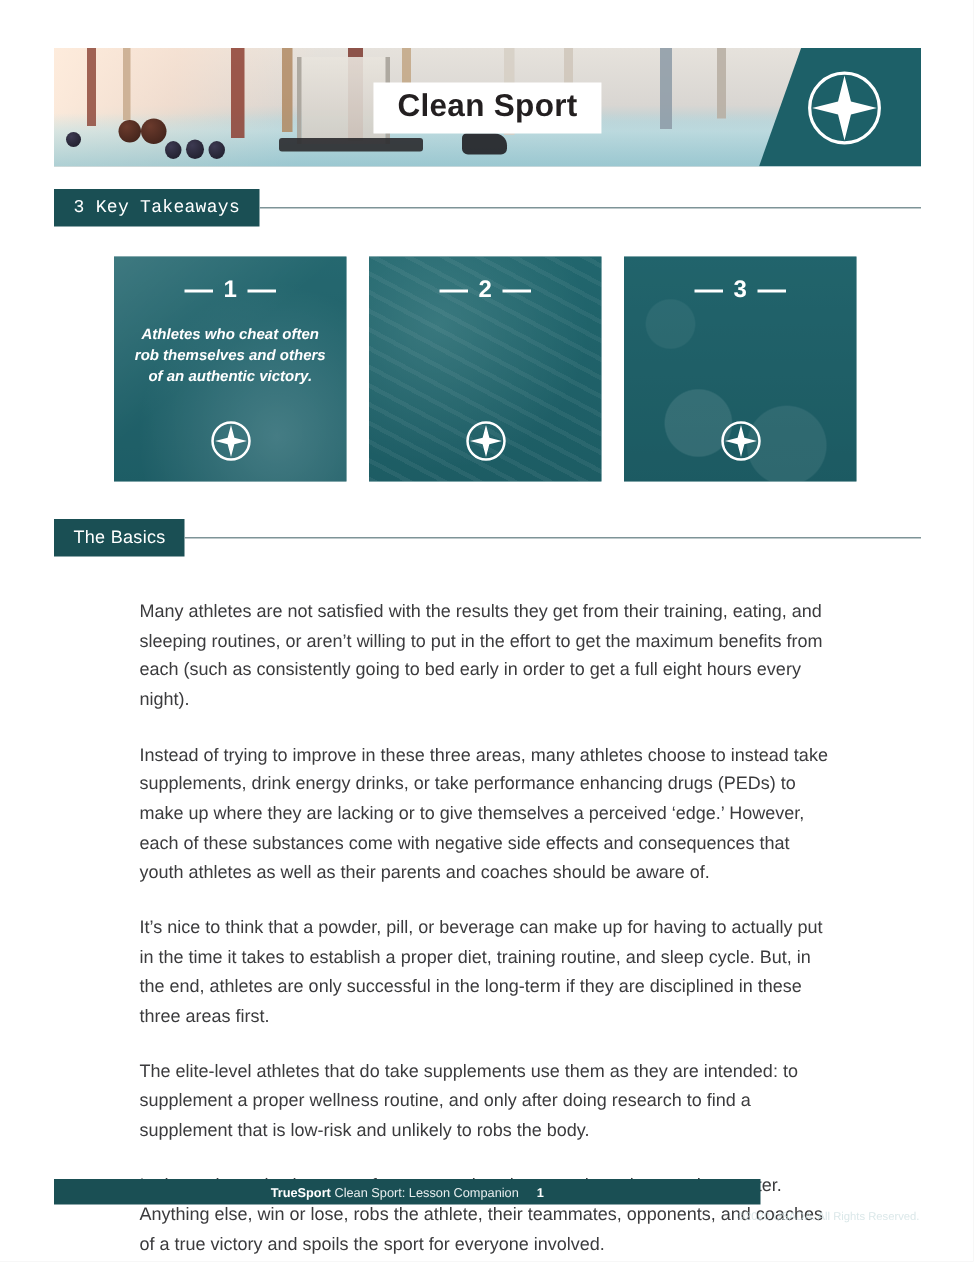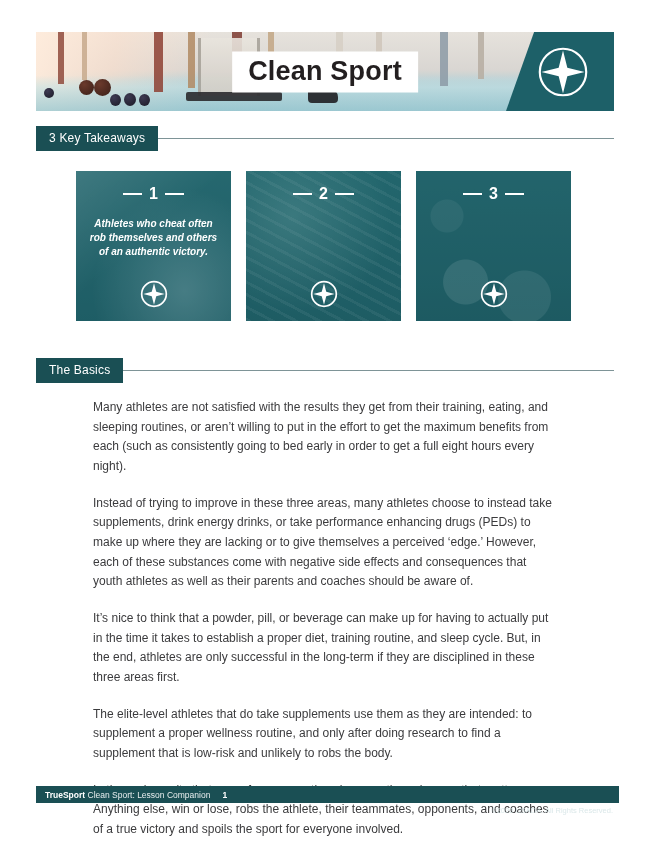--- a/index.html
+++ b/index.html
@@ -88,21 +88,21 @@
     border-radius: 3px 8px 4px 4px;
     opacity:.92;
   }
   .banner-title {
     position: absolute;
     left: 50%;
     top: 50%;
     transform: translate(-50%, -50%);
     background: #ffffff;
     color: #231f20;
-    font-size: 27px;
+    font-size: 21px;
     font-weight: bold;
     letter-spacing: .2px;
     padding: 4px 16px 6px 16px;
     white-space: nowrap;
   }
   .banner-wedge {
     position: absolute;
     right: 0;
     top: 0;
     width: 108px;
@@ -133,22 +133,22 @@
     font-size: 12px;
     padding: 5px 13px 6px 13px;
     white-space: nowrap;
     letter-spacing: .2px;
   }
   .section-rule {
     flex: 1;
     height: 1px;
     background: #7e9497;
   }
-  #head-takeaways { top: 126px; }
-  #head-basics    { top: 358px; }
+  #head-takeaways { top: 126px; font-family: Liberation Mono, monospace; }
+  #head-basics    { top: 346px; }
 
   
   .cards {
     position: absolute;
     left: 76px;
     top: 171px;
     width: 497px;
     display: flex;
     gap: 15px;
   }
@@ -235,26 +235,26 @@
     font-size: 12px;
     line-height: 1.64;
     color: #3b3b3d;
   }
 
   
   .footer-bar {
     position: absolute;
     left: 36px;
     top: 786px;
-    width: 583px;
+    width: 471px;
     height: 17px;
     background: #1a4f54;
     display: flex;
     align-items: center;
-    justify-content: flex-start;
+    justify-content: center;
     padding: 0 9px;
     box-sizing: border-box;
     gap: 12px;
   }
   .footer-left {
     font-size: 8.5px;
     color: #e8eeef;
     white-space: nowrap;
   }
   .footer-brand {

